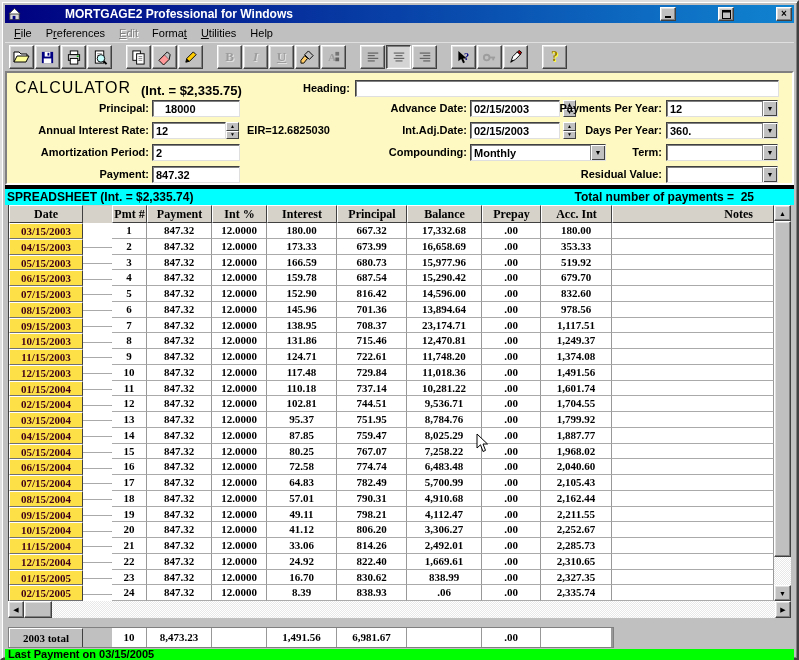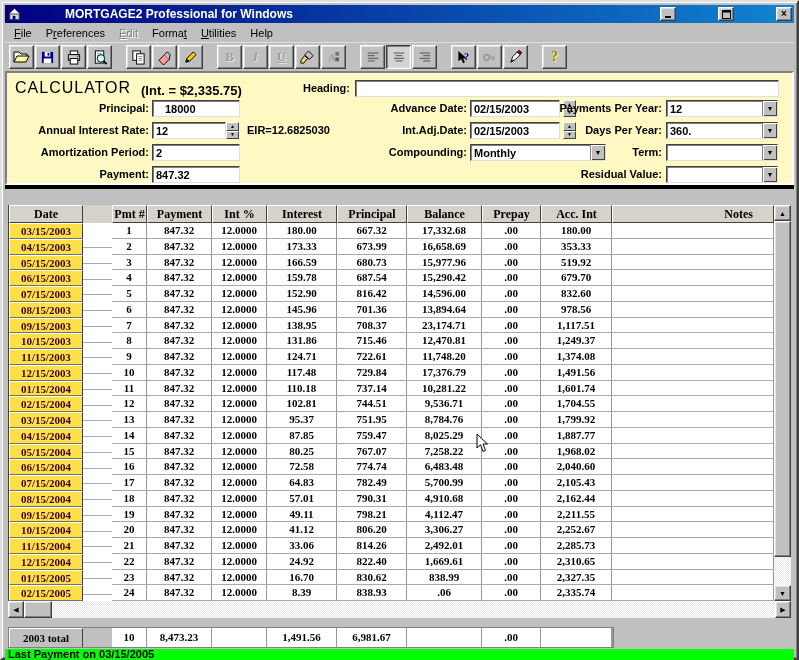--- a/index.html
+++ b/index.html
@@ -338,20 +338,24 @@
 
     <div class="calc-label" style="left:515px;top:95px;width:140px;">Residual Value:</div>
     <div class="combo" style="left:659px;top:93px;width:112px;">
         <span class="val"></span>
         <span class="dd-btn">▼</span>
       </div>
   </div>
 
   <div class="blacksep"></div>
 
+  <div class="cyanbar">
+    <span class="left">SPREADSHEET (Int. = $2,335.74)</span>
+    <span class="right">Total number of payments =  25</span>
+  </div>
 
   <div class="tablewrap">
     <div class="grid">
       <div class="thead">
           <div class="th c0">Date</div>
           <div class="th c1">Days</div>
           <div class="th c2">Pmt #</div>
           <div class="th c3">Payment</div>
           <div class="th c4">Int %</div>
           <div class="th c5">Interest</div>
@@ -480,21 +484,21 @@
             <div class="td c10"></div>
           </div>
           <div class="tr">
             <div class="td c0 datecell">12/15/2003</div>
             <div class="td c1">30</div>
             <div class="td c2">10</div>
             <div class="td c3">847.32</div>
             <div class="td c4">12.0000</div>
             <div class="td c5">117.48</div>
             <div class="td c6">729.84</div>
-            <div class="td c7">17,376.79</div>
+            <div class="td c7">11,018.36</div>
             <div class="td c8">.00</div>
             <div class="td c9">1,491.56</div>
             <div class="td c10"></div>
           </div>
           <div class="tr">
             <div class="td c0 datecell">01/15/2004</div>
             <div class="td c1">31</div>
             <div class="td c2">11</div>
             <div class="td c3">847.32</div>
             <div class="td c4">12.0000</div>

